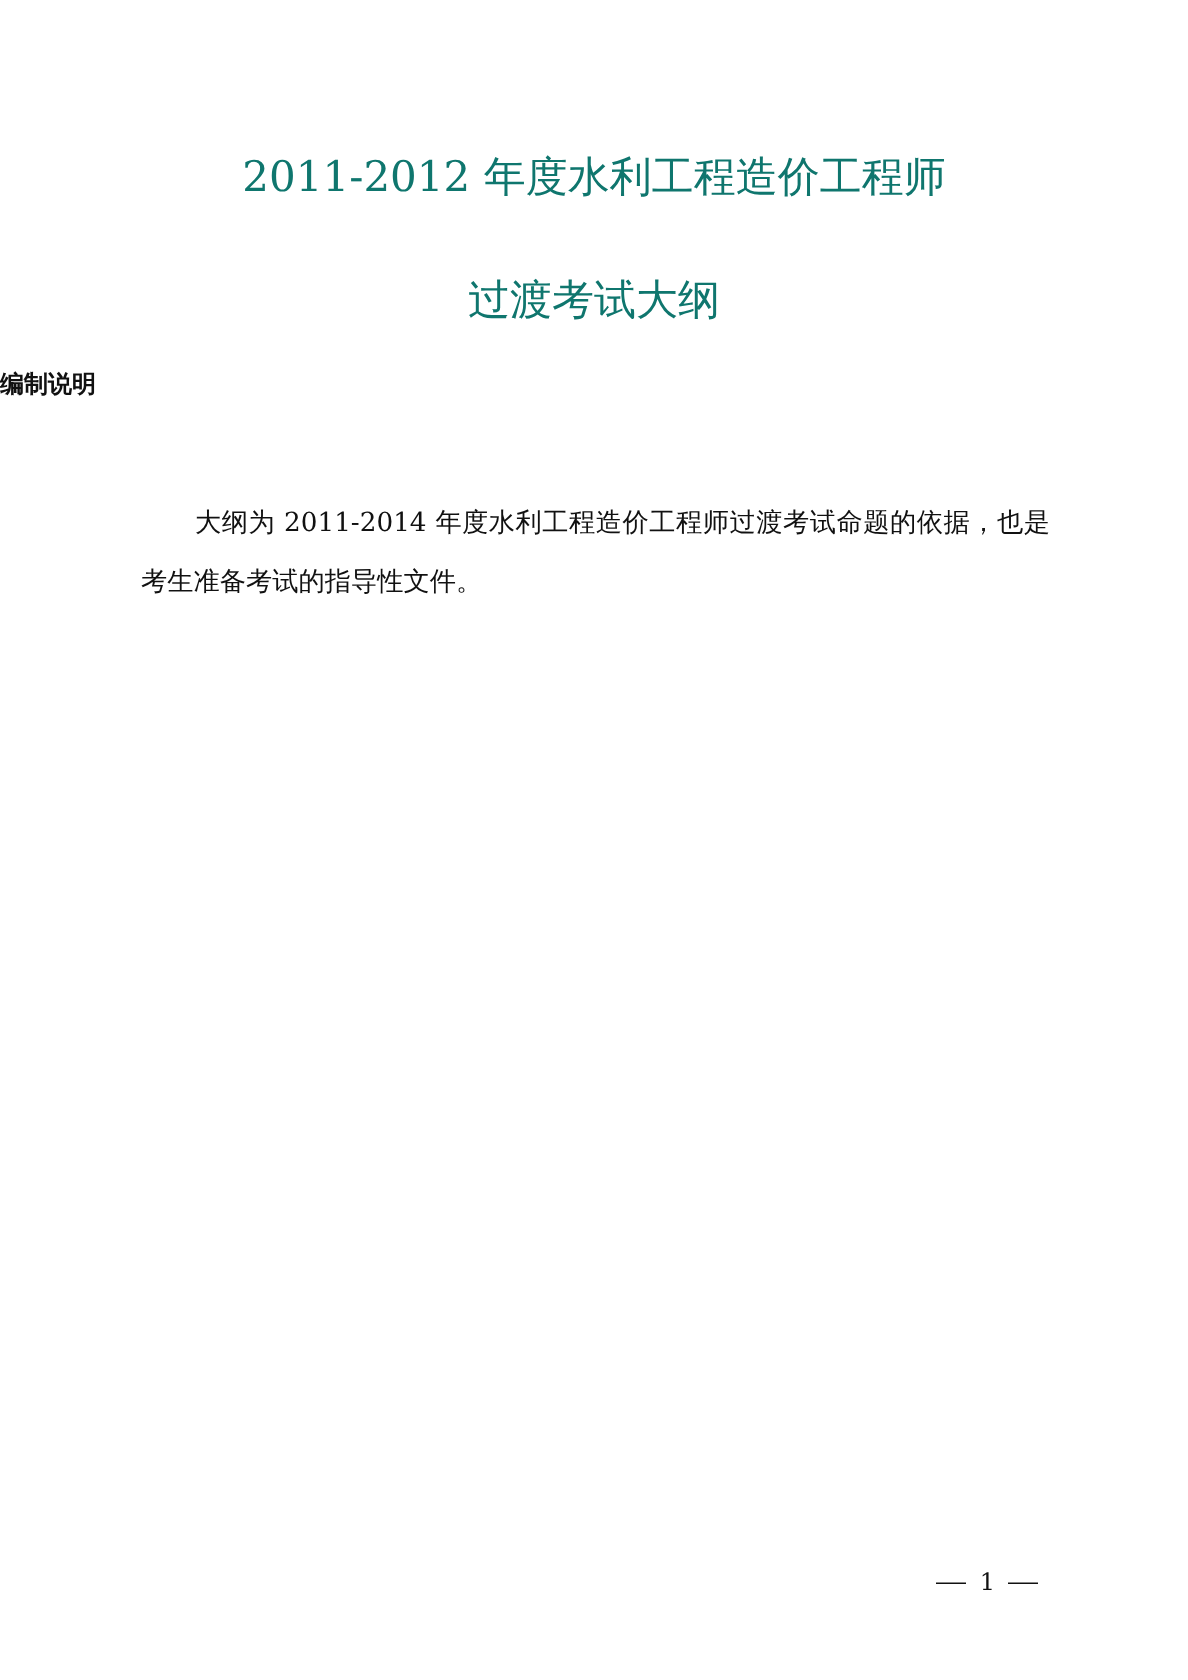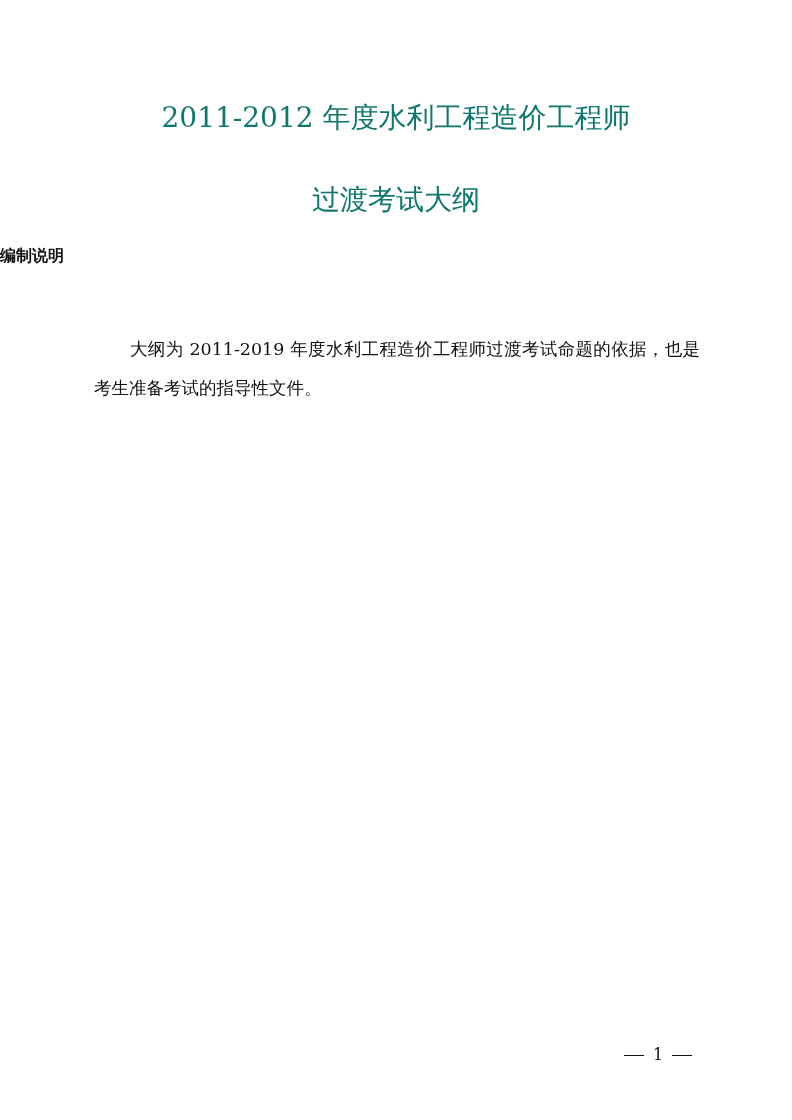--- a/index.html
+++ b/index.html
@@ -78,21 +78,21 @@
 </head>
 <body>
 
 <div class="page">
   <div class="title l1">2011-2012 年度水利工程造价工程师</div>
   <div class="title l2">过渡考试大纲</div>
 
   <div class="subtitle">编制说明</div>
 
   <div class="body">
-    <p class="para">大纲为 2011-2019 年度水利工程造价工程师过渡考试命题的依据，也是考生准备考试的指导性文件。</p>
+    <p class="para">大纲为 2011-2014 年度水利工程造价工程师过渡考试命题的依据，也是考生准备考试的指导性文件。</p>
   </div>
 
   <div class="footer">
     <span class="dash"></span>
     <span>1</span>
     <span class="dash"></span>
   </div>
 </div>
 
 </body></html>

